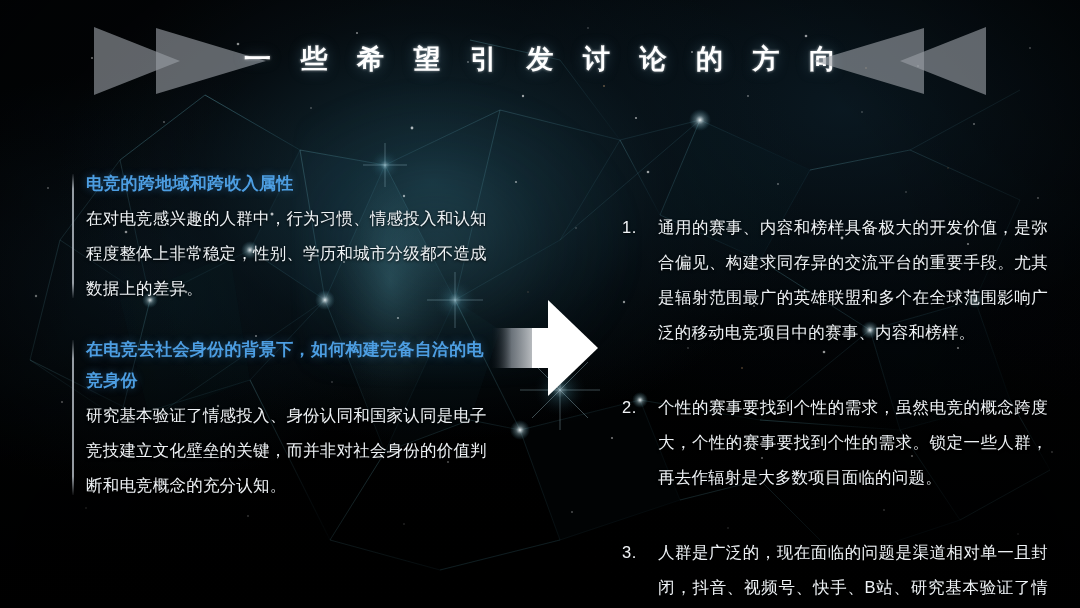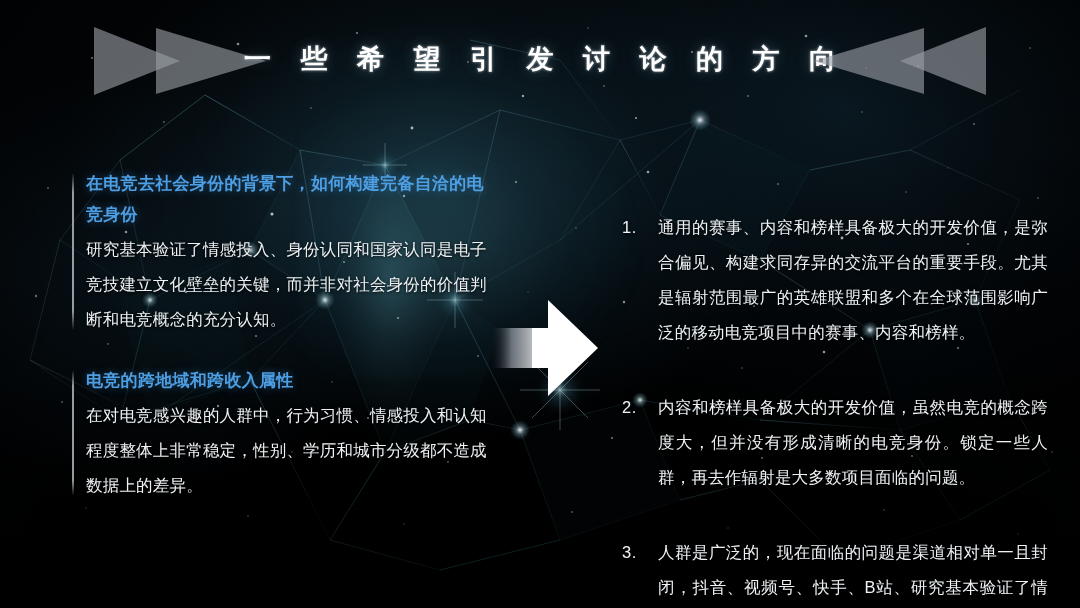--- a/index.html
+++ b/index.html
@@ -291,28 +291,28 @@
     <svg class="tri" style="left:802px;top:22px;" width="190" height="78" viewBox="0 0 190 78">
       <polygon points="184,5 184,73 98,39" fill="#9a9ea4" fill-opacity="0.62"></polygon>
       <polygon points="122,6 122,72 12,39" fill="#9a9ea4" fill-opacity="0.62"></polygon>
     </svg>
   </div>
 
   <div class="left-col">
 
     <div class="block">
       <div class="rule"></div>
+      <div class="block-head">电竞的跨地域和跨收入属性</div>
+      <div class="block-body">在对电竞感兴趣的人群中，行为习惯、情感投入和认知程度整体上非常稳定，性别、学历和城市分级都不造成数据上的差异。</div>
+    </div>
+
+    <div class="block">
+      <div class="rule"></div>
       <div class="block-head">在电竞去社会身份的背景下，如何构建完备自洽的电竞身份</div>
       <div class="block-body">研究基本验证了情感投入、身份认同和国家认同是电子竞技建立文化壁垒的关键，而并非对社会身份的价值判断和电竞概念的充分认知。</div>
-    </div>
-
-    <div class="block">
-      <div class="rule"></div>
-      <div class="block-head">电竞的跨地域和跨收入属性</div>
-      <div class="block-body">在对电竞感兴趣的人群中，行为习惯、情感投入和认知程度整体上非常稳定，性别、学历和城市分级都不造成数据上的差异。</div>
     </div>
   </div>
 
   <div class="arrow-wrap">
     <svg width="108" height="104" viewBox="0 0 108 104">
       <defs>
         <linearGradient id="arrowTail" x1="0" y1="0" x2="1" y2="0">
           <stop offset="0%" stop-color="#0b1117" stop-opacity="0.15"></stop>
           <stop offset="35%" stop-color="#8d949c" stop-opacity="0.75"></stop>
           <stop offset="100%" stop-color="#ffffff" stop-opacity="1"></stop>
@@ -326,21 +326,21 @@
 
   <div class="right-col">
 
     <div class="num-item">
       <div class="num">1.</div>
       <div class="txt">通用的赛事、内容和榜样具备极大的开发价值，是弥合偏见、构建求同存异的交流平台的重要手段。尤其是辐射范围最广的英雄联盟和多个在全球范围影响广泛的移动电竞项目中的赛事、内容和榜样。</div>
     </div>
 
     <div class="num-item">
       <div class="num">2.</div>
-      <div class="txt">内容和榜样具备极大的开发价值，虽然电竞的概念跨度大，但并没有形成清晰的电竞身份。锁定一些人群，再去作辐射是大多数项目面临的问题。</div>
+      <div class="txt">个性的赛事要找到个性的需求，虽然电竞的概念跨度大，个性的赛事要找到个性的需求。锁定一些人群，再去作辐射是大多数项目面临的问题。</div>
     </div>
 
     <div class="num-item">
       <div class="num">3.</div>
       <div class="txt">人群是广泛的，现在面临的问题是渠道相对单一且封闭，抖音、视频号、快手、B站、研究基本验证了情感投入，可以激发电竞更大的潜力。</div>
     </div>
   </div>
 
 </div>
 

